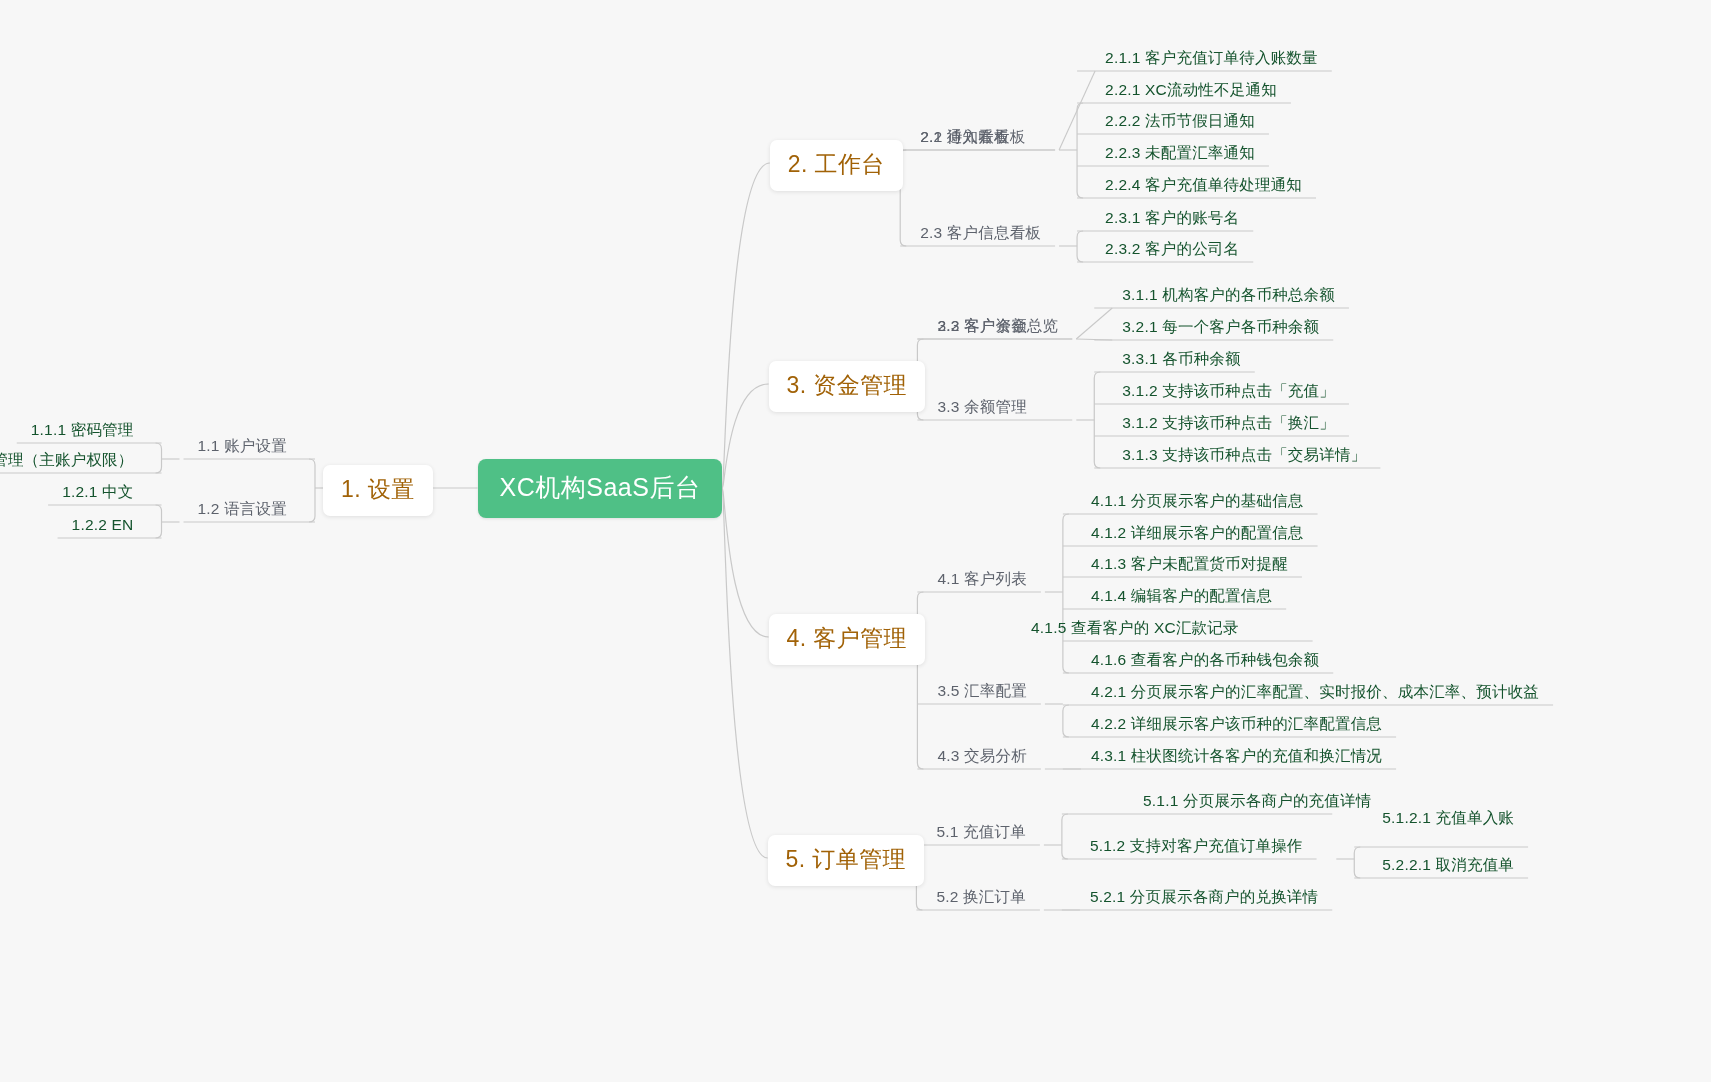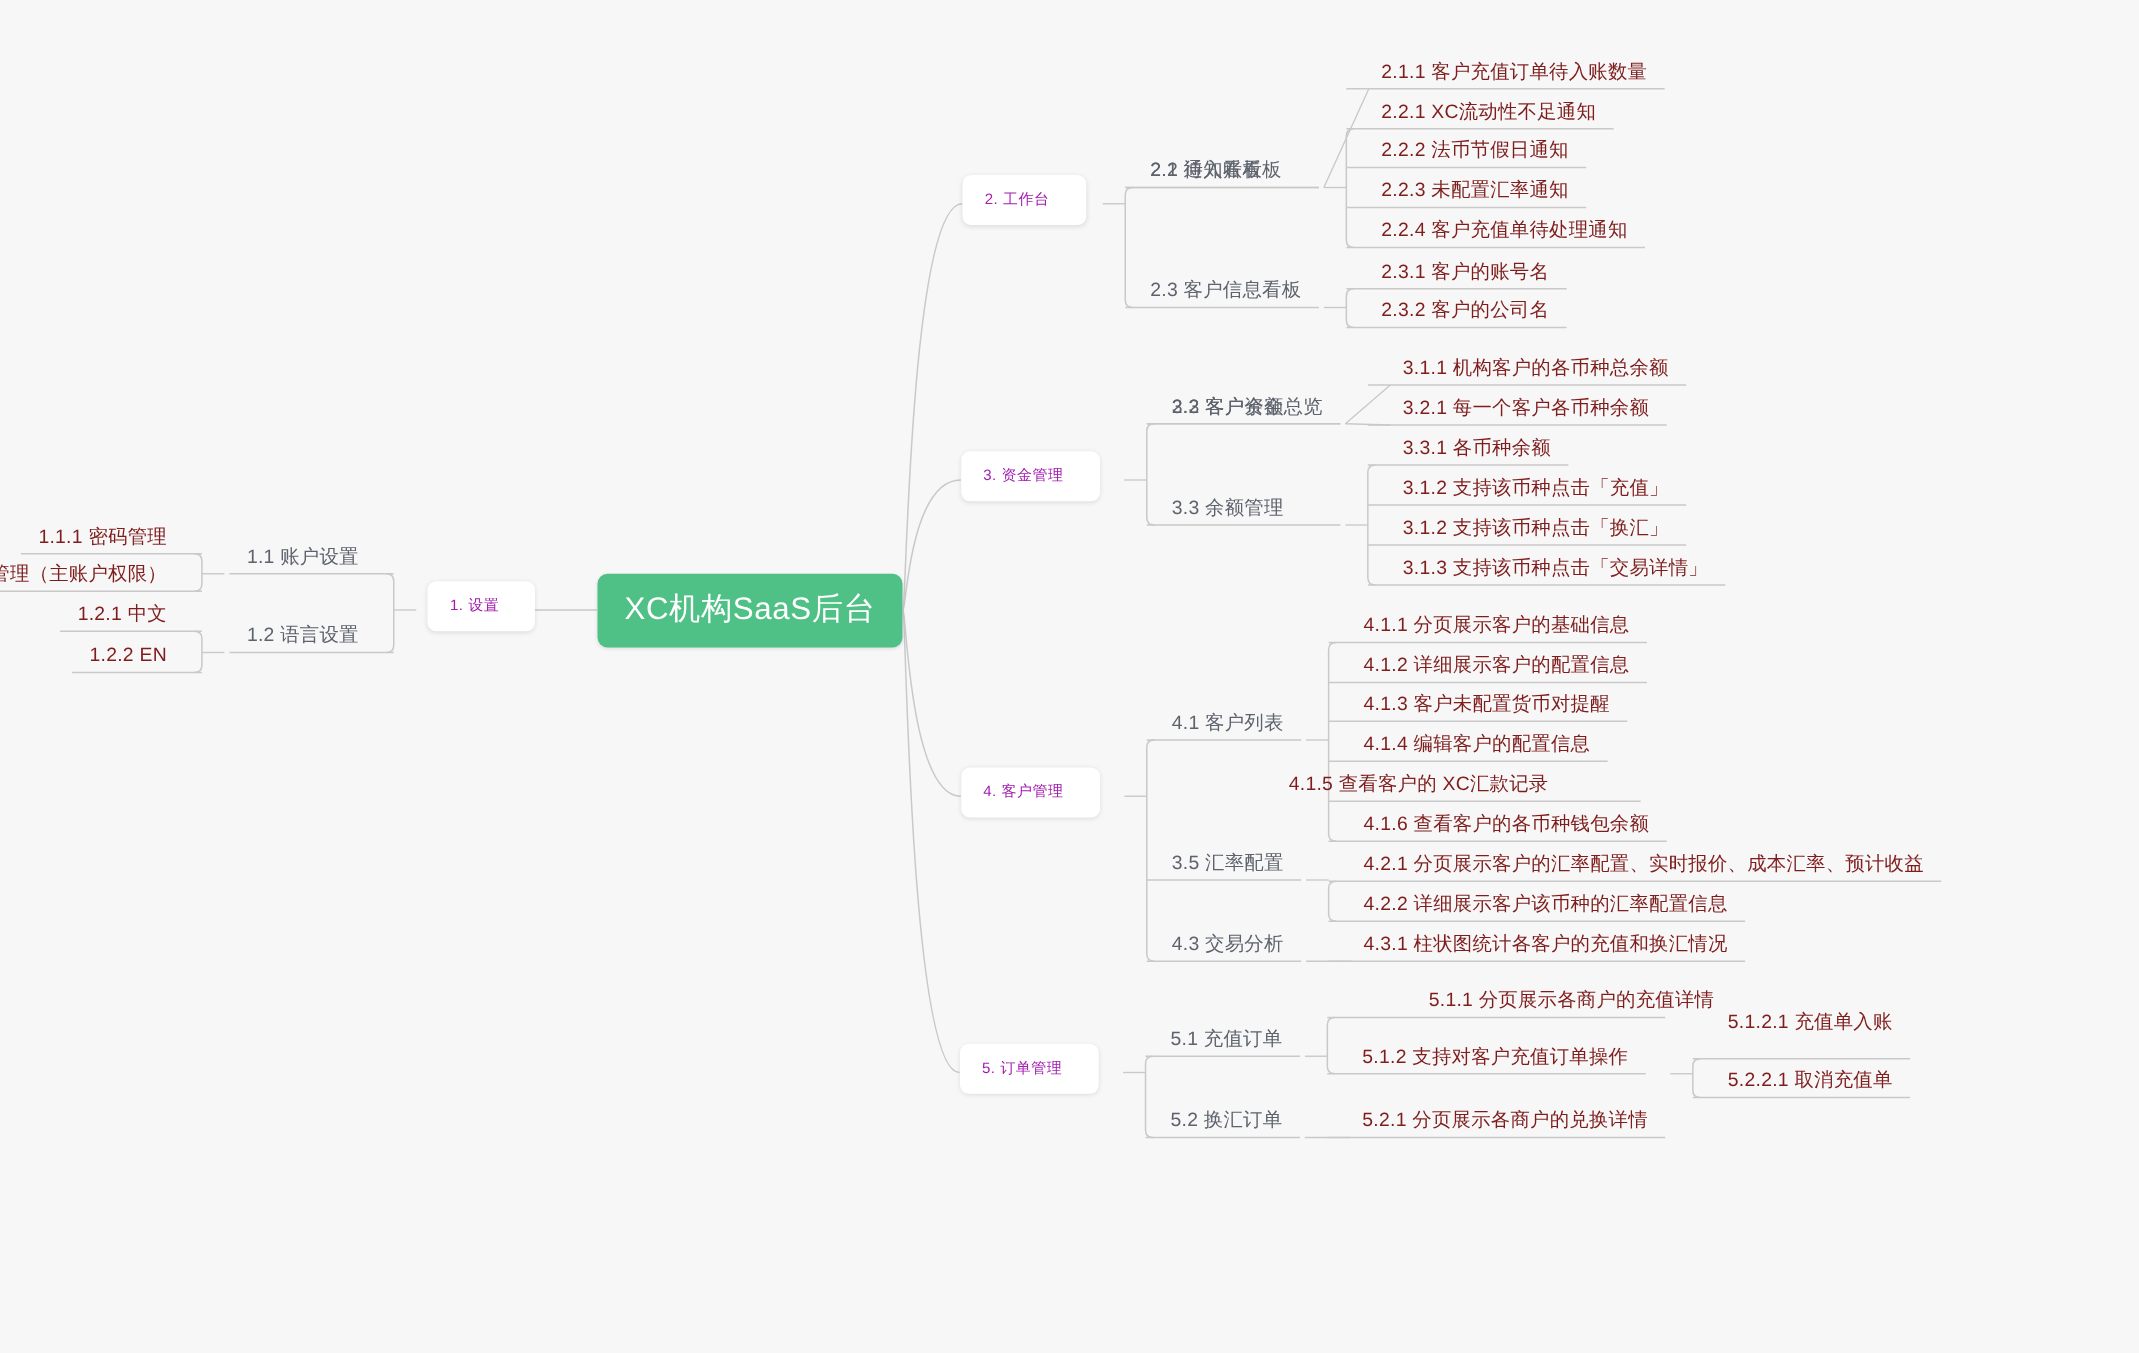--- a/index.html
+++ b/index.html
@@ -22,39 +22,39 @@
     border-radius:8px;
     font-size:25px;
     line-height:1;
     padding:16px 22px 18px 22px;
     letter-spacing:.5px;
     box-shadow:0 1px 3px rgba(0,0,0,.10);
   }
   
   .branch{
     background:#ffffff;
-    color:#a21caf;
+    color:#a16207;
     border-radius:7px;
-    font-size:12px;
+    font-size:23px;
     line-height:1;
-    padding:13px 29px 15px 18px;
+    padding:13px 18px 15px 18px;
     box-shadow:0 1px 4px rgba(0,0,0,.10);
     letter-spacing:.4px;
   }
   
   .lvl2{
     color:#5d626c;
     font-size:15.5px;
     line-height:1;
     padding:4px 10px 7px 10px;
     letter-spacing:.2px;
   }
   
   .lvl3{
-    color:#7f1d1d;
+    color:#14532d;
     font-size:15.5px;
     line-height:1;
     padding:4px 10px 24px 10px;
     letter-spacing:.2px;
   }
 </style>
 </head>
 <body>
 
 <div id="stage">
@@ -137,21 +137,21 @@
       <line x1="1061.8828125" y1="859" x2="1316.5703125" y2="859" stroke="#c9c9c9" stroke-width="1.1"></line>
       <path d="M 1360.2734375 847 Q 1354.2734375 847 1354.2734375 853 L 1354.2734375 872 Q 1354.2734375 878 1360.2734375 878" fill="none" stroke="#c9c9c9" stroke-width="1.2"></path>
       <line x1="1354.2734375" y1="859" x2="1336.2734375" y2="859" stroke="#c9c9c9" stroke-width="1.1"></line>
       <line x1="1354.2734375" y1="847" x2="1528.0859375" y2="847" stroke="#c9c9c9" stroke-width="1.1"></line>
       <line x1="1354.2734375" y1="878" x2="1528.0859375" y2="878" stroke="#c9c9c9" stroke-width="1.1"></line>
       <line x1="1043.8828125" y1="910" x2="1079.8828125" y2="910" stroke="#c9c9c9" stroke-width="1.1"></line>
       <line x1="1061.8828125" y1="910" x2="1332.2734375" y2="910" stroke="#c9c9c9" stroke-width="1.1"></line>
     </svg>
   <div id="nodes">
       <div class="node root" style="left: 477.555px; top: 458.5px;">XC机构SaaS后台</div>
-      <div class="node branch" style="left: 342px; top: 465px;">1. 设置</div>
+      <div class="node branch" style="left: 323px; top: 465px;">1. 设置</div>
       <div class="node lvl2" style="left: 187.523px; top: 433.5px;">1.1 账户设置</div>
       <div class="node lvl2" style="left: 187.523px; top: 496.5px;">1.2 语言设置</div>
       <div class="node lvl3" style="left: 20.7422px; top: 417.5px;">1.1.1 密码管理</div>
       <div class="node lvl3" style="left: -104.867px; top: 447.5px;">1.1.2 子账户管理（主账户权限）</div>
       <div class="node lvl3" style="left: 52.1328px; top: 479.5px;">1.2.1 中文</div>
       <div class="node lvl3" style="left: 61.6016px; top: 512.5px;">1.2.2 EN</div>
       <div class="node branch" style="left: 769.789px; top: 140px;">2. 工作台</div>
       <div class="node lvl2" style="left: 910.211px; top: 124.5px;">2.1 待入账看板</div>
       <div class="node lvl2" style="left: 910.211px; top: 124.5px;">2.2 通知看板</div>
       <div class="node lvl2" style="left: 910.211px; top: 220.5px;">2.3 客户信息看板</div>

